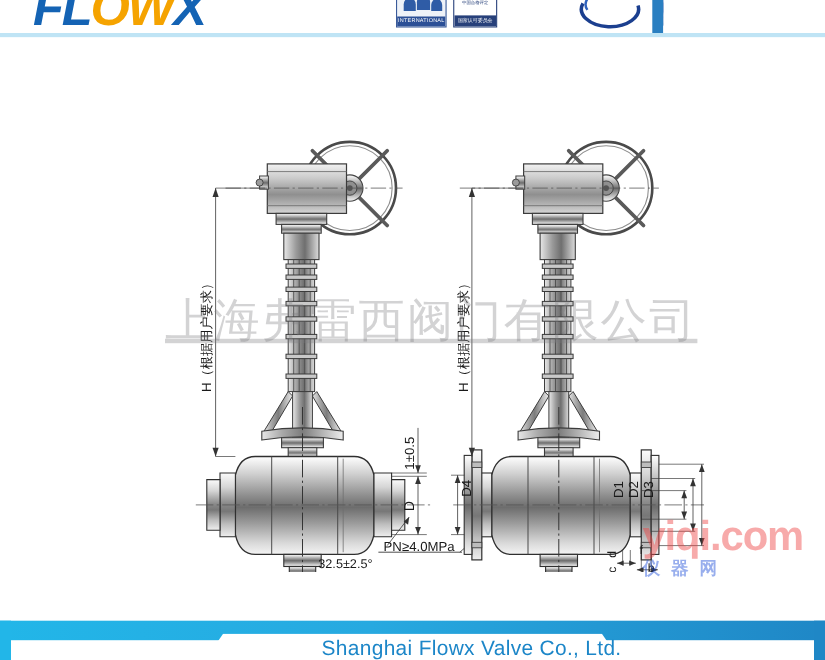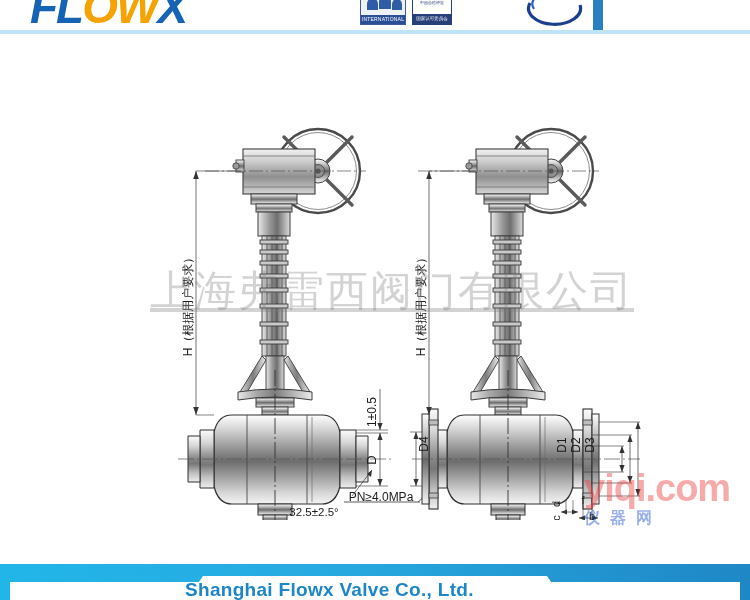--- a/index.html
+++ b/index.html
@@ -61,22 +61,22 @@
   .wm-yiqi{position:absolute;right:6px;bottom:58px;width:160px;height:72px;pointer-events:none;opacity:.45;}
   .wm-yiqi .t{font-size:38px;font-weight:bold;color:#ef4444;line-height:36px;letter-spacing:-1px;}
   .wm-yiqi .s{font-size:16px;font-weight:bold;color:#1d4ed8;line-height:24px;letter-spacing:10px;}
 
   
   .footer{position:absolute;left:0;bottom:0;width:750px;height:36px;overflow:hidden;}
   .footer .band{position:absolute;left:0;top:0;width:750px;height:18px;
                 background:linear-gradient(90deg,#22b6e8 0%,#27a9e0 45%,#1f87c6 100%);}
   .footer .notch{position:absolute;left:185px;top:12px;width:380px;height:26px;background:#fff;
                  clip-path:polygon(18px 0,362px 0,380px 26px,0 26px);}
-  .footer .title{position:absolute;left:185px;top:15px;width:380px;text-align:left;
-                 color:#1c86c8;font-size:19px;font-weight:bold;letter-spacing:.3px;white-space:nowrap;}
+  .footer .title{position:absolute;left:185px;top:15px;width:380px;text-align:right;
+                 color:#1c86c8;font-size:19px;font-weight:normal;letter-spacing:.3px;white-space:nowrap;}
   .footer .ltab{position:absolute;left:0;top:0;width:10px;height:36px;background:#22b6e8;}
   .footer .rtab{position:absolute;right:0;top:0;width:10px;height:36px;background:#1f87c6;}
 </style>
 </head>
 <body>
 
 <div class="page">
 
   <div class="header">
 

